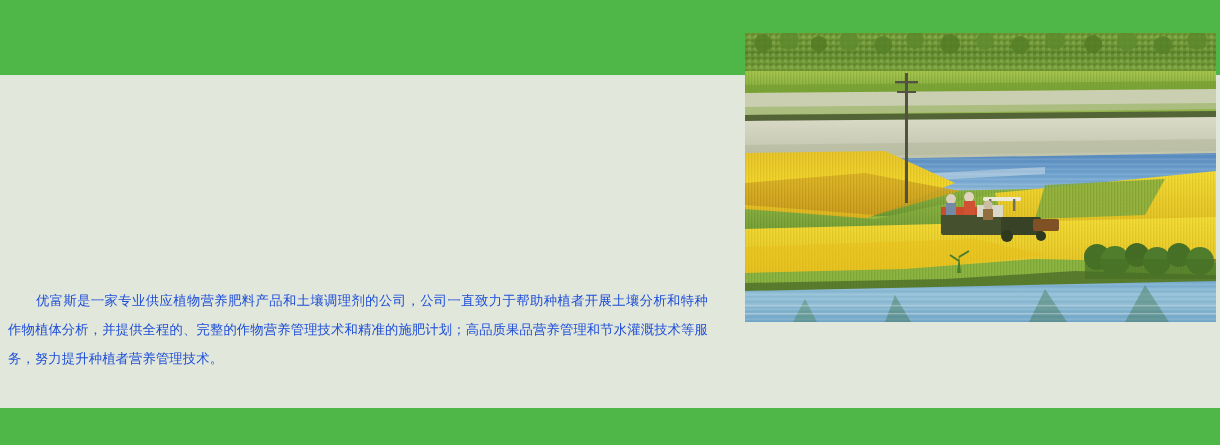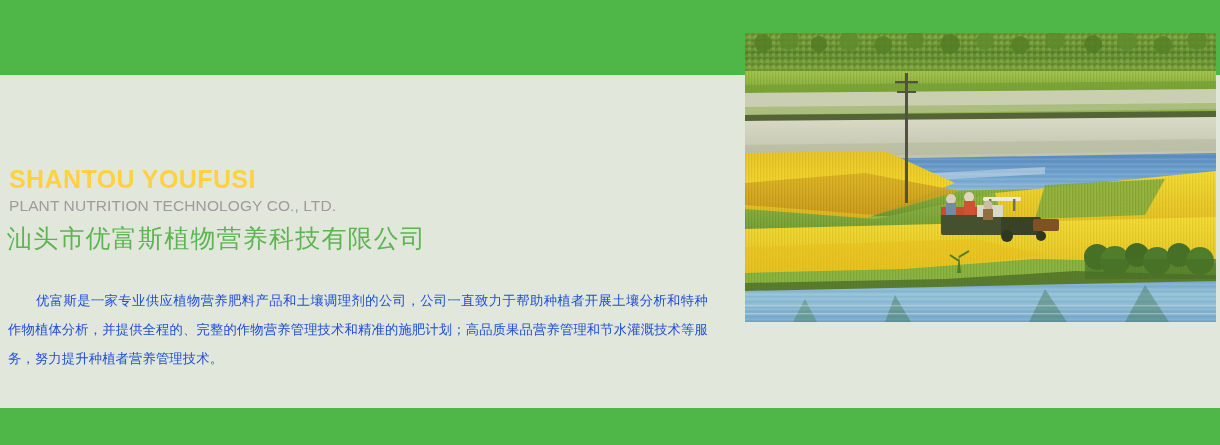--- a/index.html
+++ b/index.html
@@ -115,25 +115,22 @@
 </style>
 </head>
 <body>
 
 <div class="page">
 
   <div class="bar-top"></div>
 
   <div class="content">
 
-    <div class="brand-en">SHANTOU YOUFUSI</div>
-
-    <div class="brand-sub">PLANT NUTRITION TECHNOLOGY CO., LTD.</div>
-
-    <div class="brand-cn">汕头市优富斯植物营养科技有限公司</div>
+
+
 
     <p class="intro">优富斯是一家专业供应植物营养肥料产品和土壤调理剂的公司，公司一直致力于帮助种植者开展土壤分析和特种作物植体分析，并提供全程的、完整的作物营养管理技术和精准的施肥计划；高品质果品营养管理和节水灌溉技术等服务，努力提升种植者营养管理技术。</p>
 
   </div>
 
   <div class="photo">
     <svg viewBox="0 0 471 289" preserveAspectRatio="none">
       <defs>
         <linearGradient id="skyTrees" x1="0" y1="0" x2="0" y2="1">
           <stop offset="0%" stop-color="#6f9c35"></stop>

